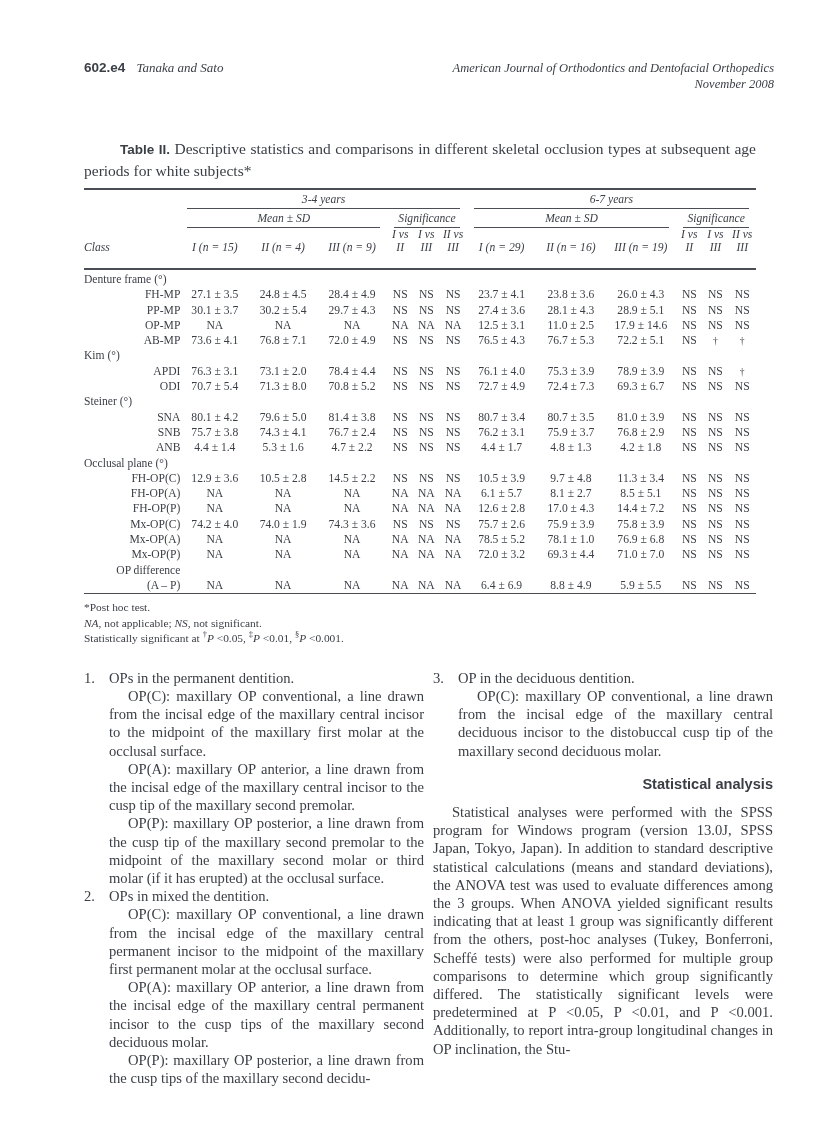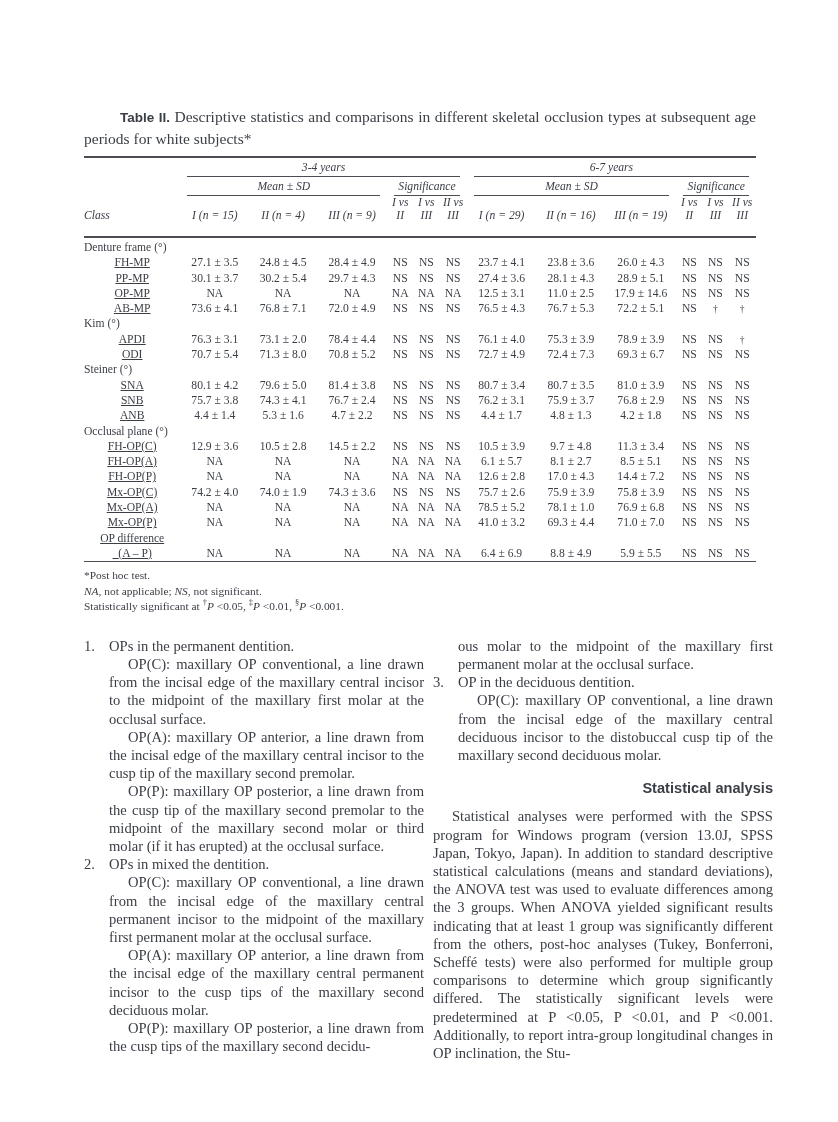--- a/index.html
+++ b/index.html
@@ -26,21 +26,21 @@
   
   table.stats { margin-top:7px; width:672px; border-collapse:collapse; table-layout:fixed;
     font-size:11.6px; border-top:2px solid #4a4e54; border-bottom:1.5px solid #4a4e54; }
   table.stats td, table.stats th { font-weight:normal; padding:0; vertical-align:bottom; }
   .hd { font-style:italic; text-align:center; }
   .rule { border-bottom:1px solid #4a4e54; padding-bottom:2px; margin:0 7px; }
   tr.grouprow td { padding-top:3px; }
   tr.colhead td { border-bottom:2px solid #4a4e54; padding-bottom:14px; white-space:pre-line; line-height:13px; }
   tr.colhead td.classcol { text-align:left; }
   td.sec { text-align:left; line-height:15.3px; padding-top:1px; }
-  td.rowlabel { text-align:center; padding-left:14px; line-height:15.3px; white-space:pre-wrap;text-decoration:underline; }
+  td.rowlabel { text-align:right; padding-left:14px; line-height:15.3px; white-space:pre-wrap; }
   td.mean { text-align:center; line-height:15.3px; }
   td.sig { text-align:center; line-height:15.3px; }
   td.dagcell { font-size:9.5px; vertical-align:top; line-height:13px; }
   tbody tr:first-child td { padding-top:2px; }
 
   
   .footnotes { margin-top:6px; font-size:11.4px; line-height:15.5px; }
   .fni { font-style:italic; }
   .fnsup { font-size:8.5px; vertical-align:super; line-height:0; }
 
@@ -53,20 +53,30 @@
   .cont { margin-left:25px; }
   .sec-head { font-family:"Liberation Sans", sans-serif; font-weight:bold; font-size:14.6px;
     margin:15px 0 10px 0; text-align:right; }
   .sec-para { text-indent:19px; }
 </style>
 </head>
 <body>
 
 <div class="page">
 
+  <div class="runhead">
+    <div>
+      <span class="folio">602.e4</span>
+      <span class="authors">Tanaka and Sato</span>
+    </div>
+    <div class="jref">
+      <div>American Journal of Orthodontics and Dentofacial Orthopedics</div>
+      <div>November 2008</div>
+    </div>
+  </div>
 
   <div class="tbl-title">
     <span class="tbl-label">Table II.</span>
     <span>Descriptive statistics and comparisons in different skeletal occlusion types at subsequent age periods for white subjects*</span>
   </div>
 
   <table class="stats">
     <colgroup>
       <col style="width:14.4%">
         <col style="width:10.3%">
@@ -353,21 +363,21 @@
           <td class="sig">NS</td>
         </tr>
         <tr>
           <td class="rowlabel">Mx-OP(P)</td>
           <td class="mean">NA</td>
           <td class="mean">NA</td>
           <td class="mean">NA</td>
           <td class="sig">NA</td>
           <td class="sig">NA</td>
           <td class="sig">NA</td>
-          <td class="mean">41.0 ± 3.2</td>
+          <td class="mean">72.0 ± 3.2</td>
           <td class="mean">69.3 ± 4.4</td>
           <td class="mean">71.0 ± 7.0</td>
           <td class="sig">NS</td>
           <td class="sig">NS</td>
           <td class="sig">NS</td>
         </tr>
         <tr>
           <td class="rowlabel">OP difference
   (A – P)</td>
           <td class="mean">NA</td>
@@ -407,21 +417,20 @@
         </div>
         <div class="item">
           <span class="num">2.</span>
           <div>OPs in mixed the dentition.</div>
           <p class="ind">OP(C): maxillary OP conventional, a line drawn from the incisal edge of the maxillary central permanent incisor to the midpoint of the maxillary first permanent molar at the occlusal surface.</p>
           <p class="ind">OP(A): maxillary OP anterior, a line drawn from the incisal edge of the maxillary central permanent incisor to the cusp tips of the maxillary second deciduous molar.</p>
           <p class="ind">OP(P): maxillary OP posterior, a line drawn from the cusp tips of the maxillary second decidu-</p>
         </div>
       </div>
     <div class="col" id="col-right">
-      <p class="cont">ous molar to the midpoint of the maxillary first permanent molar at the occlusal surface.</p>
       <div class="item">
           <span class="num">3.</span>
           <div>OP in the deciduous dentition.</div>
           <p class="ind">OP(C): maxillary OP conventional, a line drawn from the incisal edge of the maxillary central deciduous incisor to the distobuccal cusp tip of the maxillary second deciduous molar.</p>
         </div>
       <div class="sec-head">Statistical analysis</div>
       <p class="sec-para">Statistical analyses were performed with the SPSS program for Windows program (version 13.0J, SPSS Japan, Tokyo, Japan). In addition to standard descriptive statistical calculations (means and standard deviations), the ANOVA test was used to evaluate differences among the 3 groups. When ANOVA yielded significant results indicating that at least 1 group was significantly different from the others, post-hoc analyses (Tukey, Bonferroni, Scheffé tests) were also performed for multiple group comparisons to determine which group significantly differed. The statistically significant levels were predetermined at P &lt;0.05, P &lt;0.01, and P &lt;0.001. Additionally, to report intra-group longitudinal changes in OP inclination, the Stu-</p>
     </div>
   </div>
 

